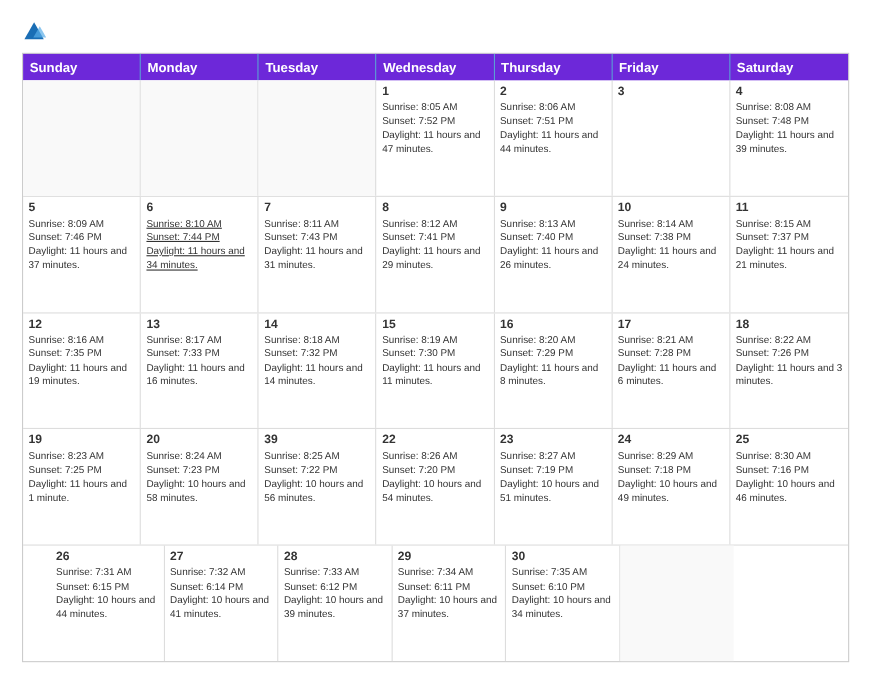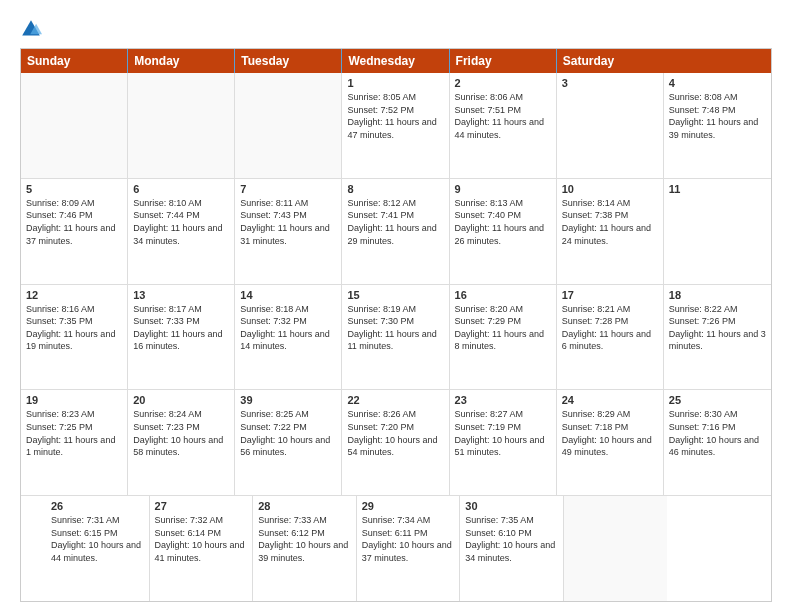--- a/index.html
+++ b/index.html
@@ -54,21 +54,21 @@
     }
     .calendar {
       flex: 1;
       display: flex;
       flex-direction: column;
       border: 1px solid #ccc;
     }
     .cal-header {
       display: grid;
       grid-template-columns: repeat(7, 1fr);
-      background: #c2410c;
+      background: #6d28d9;
     }
     .cal-header-cell {
       color: #fff;
       font-size: 12px;
       font-weight: bold;
       padding: 5px 6px;
       text-align: left;
       border-right: 1px solid #5a9fd4;
     }
     .cal-header-cell:last-child { border-right: none; }
@@ -126,20 +126,21 @@
       <div class="location-title"></div>
     </div>
   </div>
 
   <div class="calendar">
     <div class="cal-header" id="cal-header">
         <div class="cal-header-cell">Sunday</div>
         <div class="cal-header-cell">Monday</div>
         <div class="cal-header-cell">Tuesday</div>
         <div class="cal-header-cell">Wednesday</div>
+        <div class="cal-header-cell">Thursday</div>
         <div class="cal-header-cell">Friday</div>
         <div class="cal-header-cell">Saturday</div>
       </div>
     <div class="cal-body" id="cal-body">
         <div class="cal-row">
           <div class="cal-cell empty"></div>
           <div class="cal-cell empty"></div>
           <div class="cal-cell empty"></div>
           <div class="cal-cell">
             <div class="day-num">1</div>
@@ -165,21 +166,21 @@
         </div>
         <div class="cal-row">
           <div class="cal-cell">
             <div class="day-num">5</div>
             <div class="cell-info" style="white-space: pre-line;">Sunrise: 8:09 AM
 Sunset: 7:46 PM
 Daylight: 11 hours and 37 minutes.</div>
           </div>
           <div class="cal-cell">
             <div class="day-num">6</div>
-            <div class="cell-info" style="white-space: pre-line;">Sunrise: 8:10 AM
+            <div class="cell-info" style="white-space: pre-line; text-decoration: underline;">Sunrise: 8:10 AM
 Sunset: 7:44 PM
 Daylight: 11 hours and 34 minutes.</div>
           </div>
           <div class="cal-cell">
             <div class="day-num">7</div>
             <div class="cell-info" style="white-space: pre-line;">Sunrise: 8:11 AM
 Sunset: 7:43 PM
 Daylight: 11 hours and 31 minutes.</div>
           </div>
           <div class="cal-cell">
@@ -195,20 +196,23 @@
 Daylight: 11 hours and 26 minutes.</div>
           </div>
           <div class="cal-cell">
             <div class="day-num">10</div>
             <div class="cell-info" style="white-space: pre-line;">Sunrise: 8:14 AM
 Sunset: 7:38 PM
 Daylight: 11 hours and 24 minutes.</div>
           </div>
           <div class="cal-cell">
             <div class="day-num">11</div>
+            <div class="cell-info" style="white-space: pre-line;">Sunrise: 8:15 AM
+Sunset: 7:37 PM
+Daylight: 11 hours and 21 minutes.</div>
           </div>
         </div>
         <div class="cal-row">
           <div class="cal-cell">
             <div class="day-num">12</div>
             <div class="cell-info" style="white-space: pre-line;">Sunrise: 8:16 AM
 Sunset: 7:35 PM
 Daylight: 11 hours and 19 minutes.</div>
           </div>
           <div class="cal-cell">

